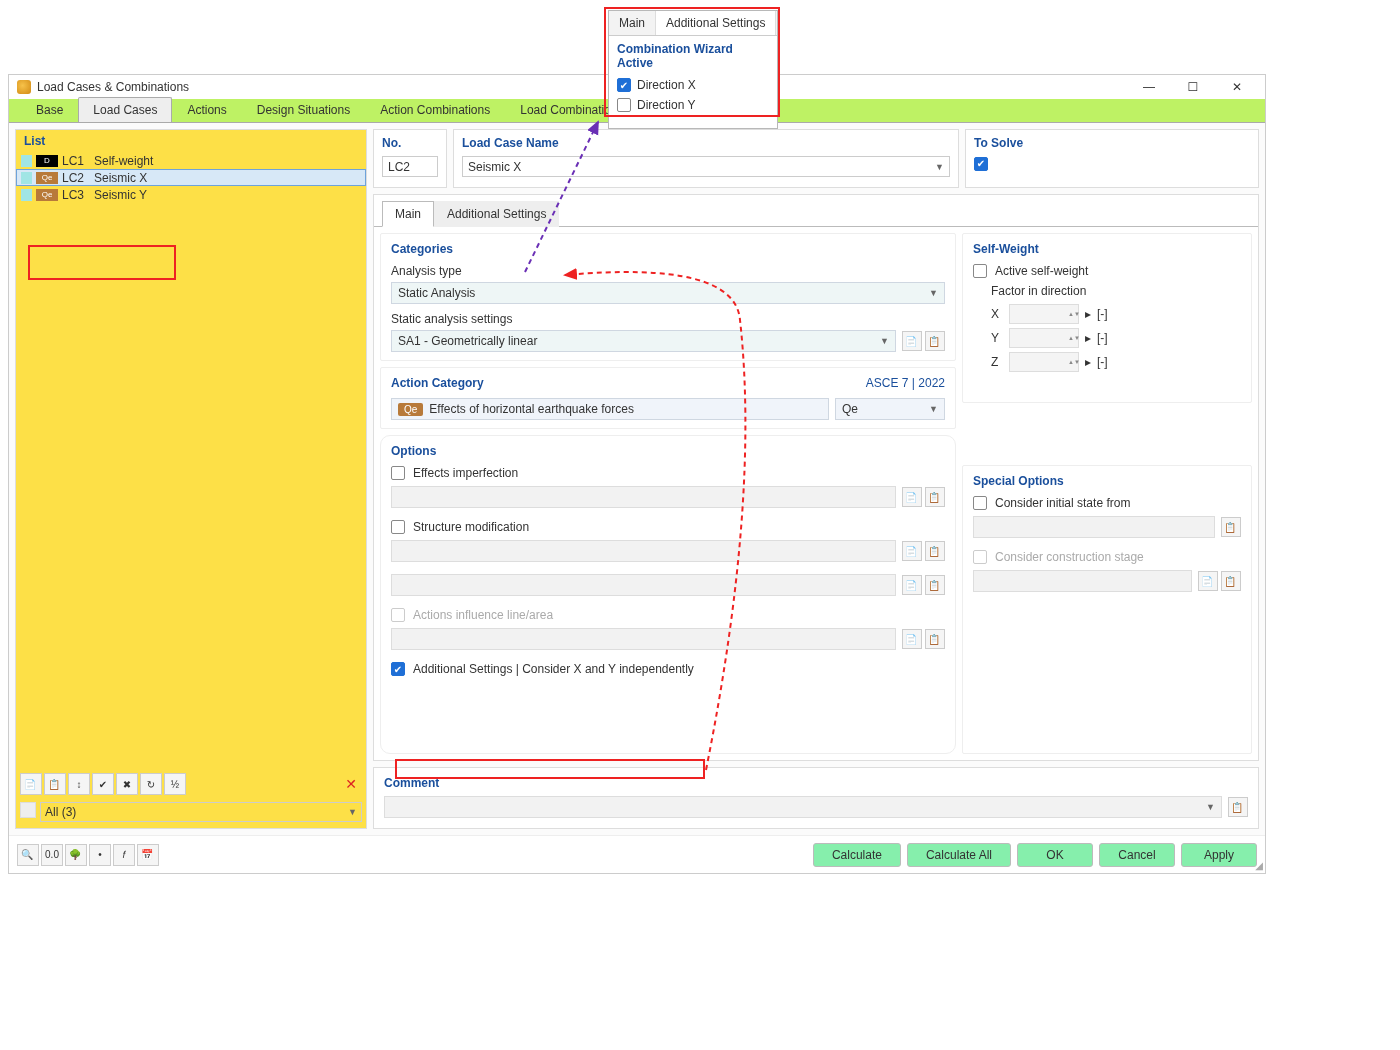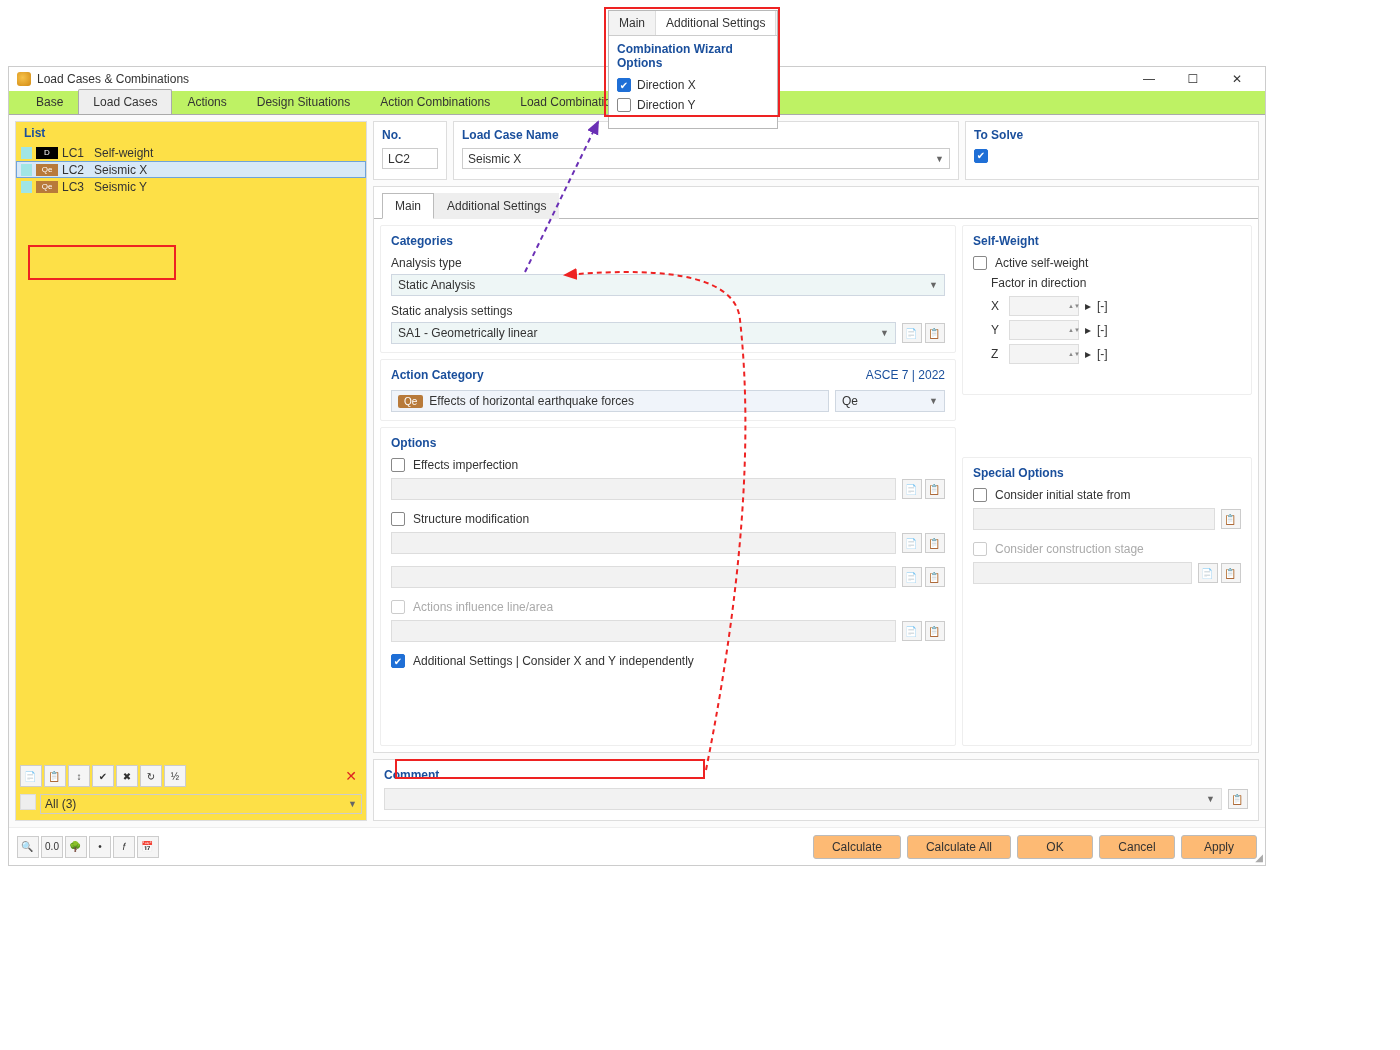--- a/index.html
+++ b/index.html
@@ -1,17 +1,17 @@
 <!DOCTYPE html>
 <html><head>
 <meta charset="utf-8">
 <style>
   * { box-sizing: border-box; margin: 0; padding: 0; }
   body { font-family: "Segoe UI", Tahoma, sans-serif; font-size: 12px; color: #333; background: #fff; position: relative; width: 1400px; height: 1050px; }
-  .window { position: absolute; left: 8px; top: 66px; width: 1258px; height: 800px; border: 1px solid #ccc; background: #fff; display: flex; flex-direction: column; }
+  .window { position: absolute; left: 8px; top: 74px; width: 1258px; height: 800px; border: 1px solid #ccc; background: #fff; display: flex; flex-direction: column; }
   .titlebar { height: 24px; display: flex; align-items: center; padding: 0 8px; justify-content: space-between; }
   .titlebar-left { display: flex; align-items: center; gap: 6px; }
   .app-icon { width: 14px; height: 14px; background: radial-gradient(circle at 40% 40%, #f7c24a, #d28a13); border-radius: 3px; }
   .titlebar-controls { display: flex; gap: 4px; align-items: center; }
   .wbtn { width: 40px; height: 20px; display: flex; align-items: center; justify-content: center; font-size: 12px; }
   .tabs-main { height: 24px; display: flex; align-items: end; padding: 0 12px; background: #bef264; border-bottom: 1px solid #aaa; }
   .tab { padding: 5px 14px; border: 1px solid transparent; border-bottom: none; cursor: pointer; }
   .tab.active { background: #eee; border-color: #aaa; border-radius: 2px 2px 0 0; }
   .body { flex: 1; display: flex; gap: 6px; padding: 6px; background: #fbfbfb; }
   .left-pane { width: 352px; border: 1px solid #ddd; background: #fde047; display: flex; flex-direction: column; }
@@ -60,21 +60,21 @@
   .opt-input { height:22px; border:1px solid #ddd; background:#f2f2f2; flex:1; }
   .disabled { color:#aaa; }
   .factor-row { display:flex; align-items:center; gap:6px; margin-bottom:4px; }
   .factor-inp { width:70px; height:20px; border:1px solid #ddd; background:#f4f4f4; display:flex; align-items:center; justify-content:flex-end; padding-right:2px; }
   .spin { width:8px; display:flex;flex-direction:column; font-size:6px; color:#888; line-height:6px; }
   .comment-box { border:1px solid #ddd; background:#fff; padding:8px 10px 10px; }
   .comment-sel { height:22px; border:1px solid #ddd; background:#f2f2f2; display:flex;align-items:center;justify-content:space-between; padding:0 6px; }
   .footer { height: 38px; display:flex; justify-content:space-between; align-items:center; padding: 0 8px; border-top:1px solid #eee; background:#fff; position:relative; }
   .footer-left { display:flex; gap:2px; }
   .footer-right { display:flex; gap:6px; }
-  .btn { height:24px; padding: 0 18px; border:1px solid #bbb; background:#fdba74; border-radius:3px; display:flex;align-items:center; cursor:pointer; }
+  .btn { height:24px; padding: 0 18px; border:1px solid #bbb; background:#86efac; border-radius:3px; display:flex;align-items:center; cursor:pointer; }
   .grip { position:absolute; right:2px; bottom:2px; font-size:10px; color:#aaa; }
 
   
   .popup { position:absolute; left:608px; top:10px; width:170px; border:1px solid #b8b8b8; background:#fff; }
   .popup-tabs { display:flex; background:#f3f3f3; border-bottom:1px solid #ccc; }
   .p-tab { padding:5px 10px; border-right:1px solid #ddd; }
   .p-tab.active { background:#fff; }
   .popup-body { padding:6px 8px 10px; }
   .popup-title { color:#1a4f9c; font-weight:600; margin-bottom:8px; }
   .p-row { display:flex; align-items:center; gap:6px; margin-bottom:6px; }
@@ -204,21 +204,21 @@
               <div class="row-flex" style="margin-top:8px;">
                 <div class="select" style="flex:1;margin-bottom:0;">
                   <span><span class="badge">Qe</span><span>Effects of horizontal earthquake forces</span></span>
                 </div>
                 <div class="select" style="width:110px;margin-bottom:0;">
                   <span>Qe</span>
                   <span class="chev">▼</span>
                 </div>
               </div>
             </div>
-            <div class="group" style="flex:1;">
+            <div class="group" style="flex:1;border-radius:10px;">
               <div class="group-title">Options</div>
               <div class="opt-row">
                   <div class="checkbox"></div>
                   <span>Effects imperfection</span>
                 </div>
               <div class="row-flex" style="margin-bottom:12px;">
                   <div class="opt-input"></div>
                   <div class="icon-btns">
                     <div class="icon-btn">📄</div>
                     <div class="icon-btn">📋</div>
@@ -354,21 +354,21 @@
     <div class="grip">◢</div>
   </div>
 </div>
 
 <div class="popup">
   <div class="popup-tabs">
     <div class="p-tab">Main</div>
     <div class="p-tab active">Additional Settings</div>
   </div>
   <div class="popup-body">
-    <div class="popup-title">Combination Wizard Options</div>
+    <div class="popup-title">Combination Wizard Active</div>
     <div class="p-row">
         <div class="checkbox checked">✔</div>
         <span>Direction X</span>
       </div>
     <div class="p-row">
         <div class="checkbox"></div>
         <span>Direction Y</span>
       </div>
   </div>
 </div>

